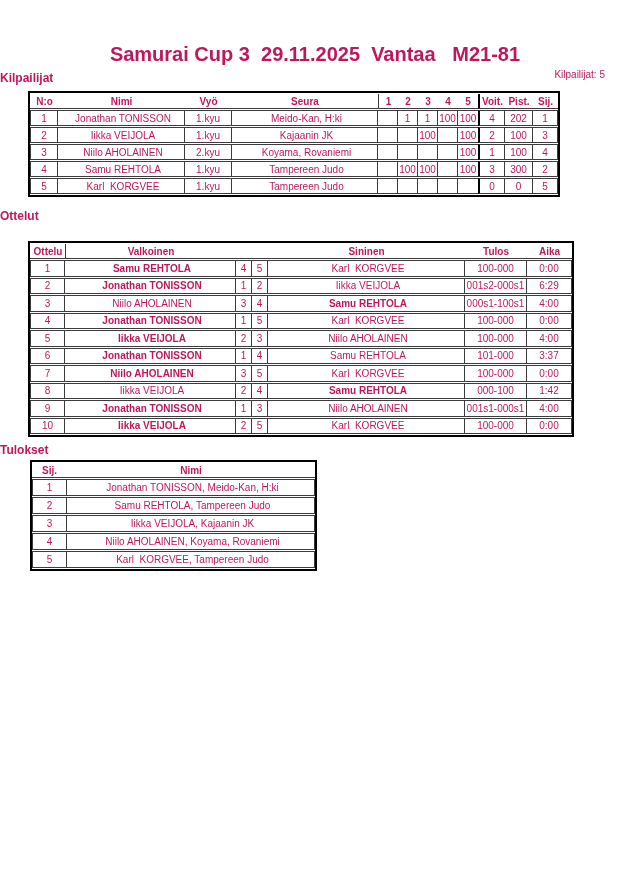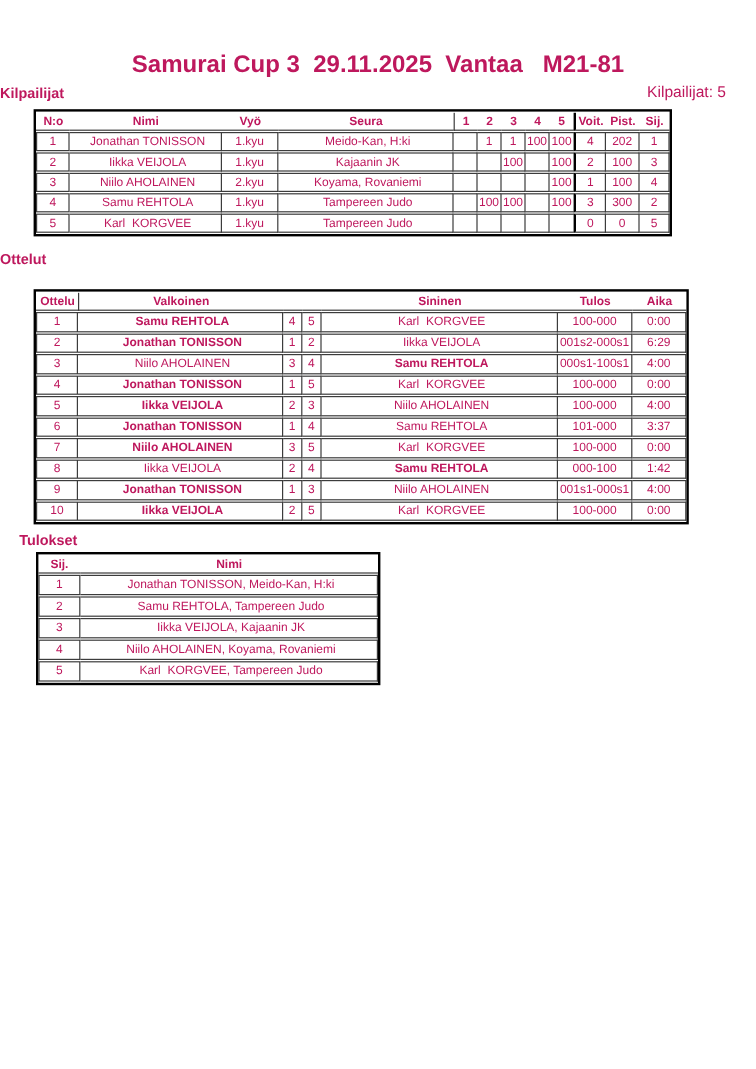--- a/index.html
+++ b/index.html
@@ -3,22 +3,22 @@
 <meta charset="utf-8">
 <style>
   html,body{margin:0;padding:0;background:#fff;}
   .page{position:relative;width:630px;height:891px;background:#ffffff;
         font-family:"Liberation Sans","DejaVu Sans",sans-serif;color:#be185d;overflow:hidden;}
   .title{position:absolute;top:43px;left:0;width:630px;text-align:center;
          font-size:20px;font-weight:bold;white-space:pre;}
   .section-title{position:absolute;font-size:12px;font-weight:bold;text-align:left;white-space:pre;}
   #st-kilpailijat{top:71px;left:0;width:520px;}
   #st-ottelut{top:209px;left:0;width:596px;}
-  #st-tulokset{top:443px;left:16px;width:344px;}
-  .count{position:absolute;top:69px;right:25px;font-size:13px;}
+  #st-tulokset{top:443px;left:0;width:344px;}
+  .count{position:absolute;top:69px;right:25px;font-size:10px;}
   table{position:absolute;border-collapse:separate;border-spacing:0 1px;
         border:2px solid #000;table-layout:fixed;background:#fff;}
   #t1{top:91px;left:28px;}
   #t2{top:241px;left:28px;}
   #t3{top:460px;left:30px;}
   th,td{box-sizing:border-box;font-size:10px;padding:0 1px;overflow:hidden;
         white-space:pre;text-align:center;vertical-align:middle;}
   th{font-weight:bold;border:0;border-bottom:1px solid #3c3c3c;height:15px;}
   #t1 td{height:16px;}
   #t2 td{height:16.5px;}

